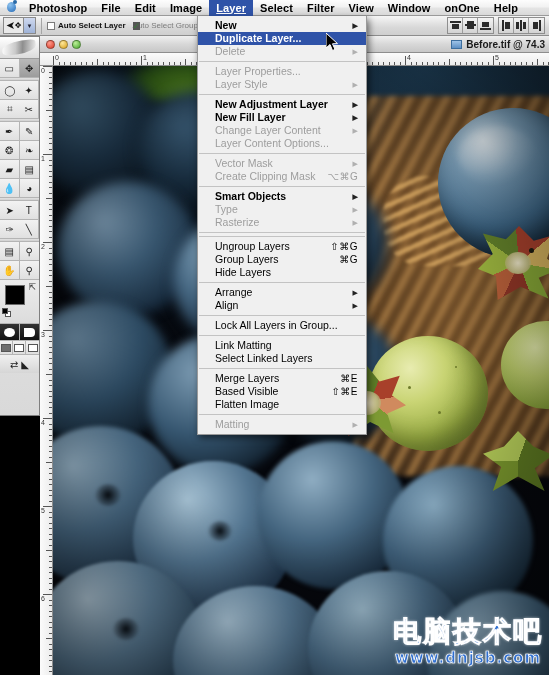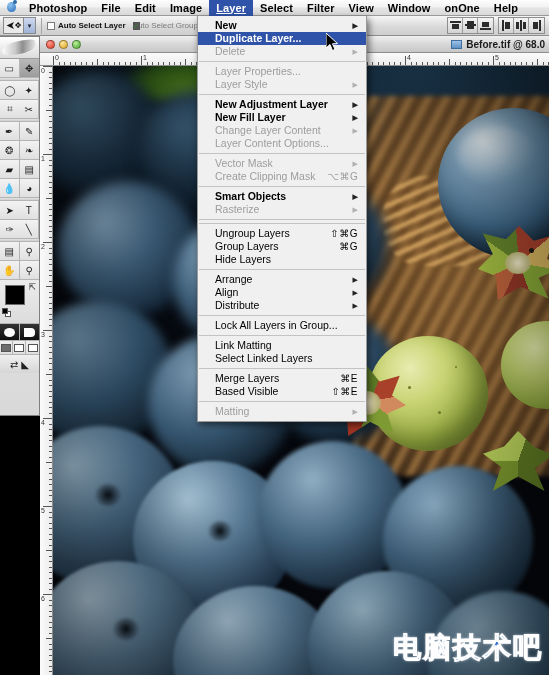--- a/index.html
+++ b/index.html
@@ -156,21 +156,21 @@
   <div id="docwin">
 
     <div id="titlebar">
       <div class="tl-lights">
         <span class="tl-red"></span>
         <span class="tl-yellow"></span>
         <span class="tl-green"></span>
       </div>
       <div id="doc-title">
         <span class="docicon"></span>
-        <span>Before.tif @ 68.0</span>
+        <span>Before.tif @ 74.3</span>
       </div>
     </div>
 
     <div id="hruler">
         <div class="tick" style="left: 13px; bottom: 0px; width: 1px; height: 9px;"></div>
         <div class="rlabel" style="left: 15px; top: 1px;">0</div>
         <div class="tick" style="left: 18.5px; bottom: 0px; width: 1px; height: 3px;"></div>
         <div class="tick" style="left: 24px; bottom: 0px; width: 1px; height: 3px;"></div>
         <div class="tick" style="left: 29.5px; bottom: 0px; width: 1px; height: 3px;"></div>
         <div class="tick" style="left: 35px; bottom: 0px; width: 1px; height: 3px;"></div>
@@ -684,20 +684,24 @@
       <div class="mi dim">
         <span class="lbl">Create Clipping Mask</span>
         <span class="sc">⌥⌘G</span>
       </div>
       <div class="msep"></div>
       <div class="mi bold">
         <span class="lbl">Smart Objects</span>
         <span class="arr">▶</span>
       </div>
       <div class="mi dim">
+        <span class="lbl">Type</span>
+        <span class="arr">▶</span>
+      </div>
+      <div class="mi dim">
         <span class="lbl">Rasterize</span>
         <span class="arr">▶</span>
       </div>
       <div class="msep"></div>
       <div class="msep"></div>
       <div class="mi">
         <span class="lbl">Ungroup Layers</span>
         <span class="sc">⇧⌘G</span>
       </div>
       <div class="mi">
@@ -709,52 +713,52 @@
       </div>
       <div class="msep"></div>
       <div class="mi">
         <span class="lbl">Arrange</span>
         <span class="arr">▶</span>
       </div>
       <div class="mi">
         <span class="lbl">Align</span>
         <span class="arr">▶</span>
       </div>
-      <div class="mi">
-        <span class="lbl">Distribute</span>
-        <span class="arr">▶</span>
-      </div>
       <div class="msep"></div>
       <div class="mi">
         <span class="lbl">Lock All Layers in Group...</span>
       </div>
       <div class="msep"></div>
       <div class="mi">
         <span class="lbl">Link Matting</span>
       </div>
       <div class="mi">
         <span class="lbl">Select Linked Layers</span>
       </div>
       <div class="msep"></div>
       <div class="mi">
         <span class="lbl">Merge Layers</span>
         <span class="sc">⌘E</span>
       </div>
       <div class="mi">
         <span class="lbl">Based Visible</span>
         <span class="sc">⇧⌘E</span>
+      </div>
+      <div class="mi">
+        <span class="lbl">Flatten Image</span>
       </div>
       <div class="msep"></div>
       <div class="mi dim">
         <span class="lbl">Matting</span>
         <span class="arr">▶</span>
       </div>
     </div>
 
   <svg id="cursor" width="14" height="20" viewBox="0 0 14 20" style="left: 326px; top: 33px;">
     <polygon points="0,0 0,15 4,11.5 6.5,17.5 9,16.4 6.5,10.8 11.5,10.6" fill="#000" stroke="#fff" stroke-width="1"></polygon>
   </svg>
 
   <div id="watermark">
     <div id="wm-cn">电脑技术吧</div>
+    <div id="wm-url">www.dnjsb.com</div>
   </div>
 
 </div>
 
 </body></html>

